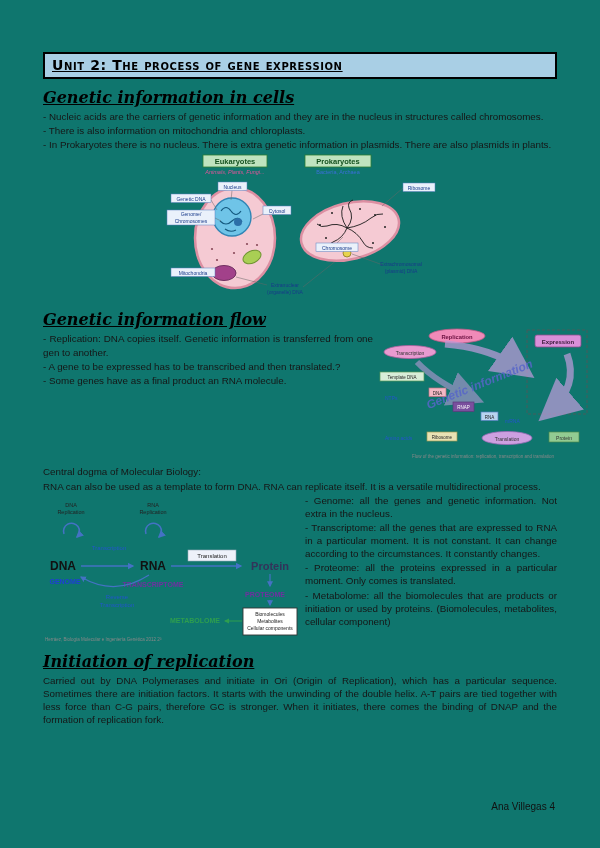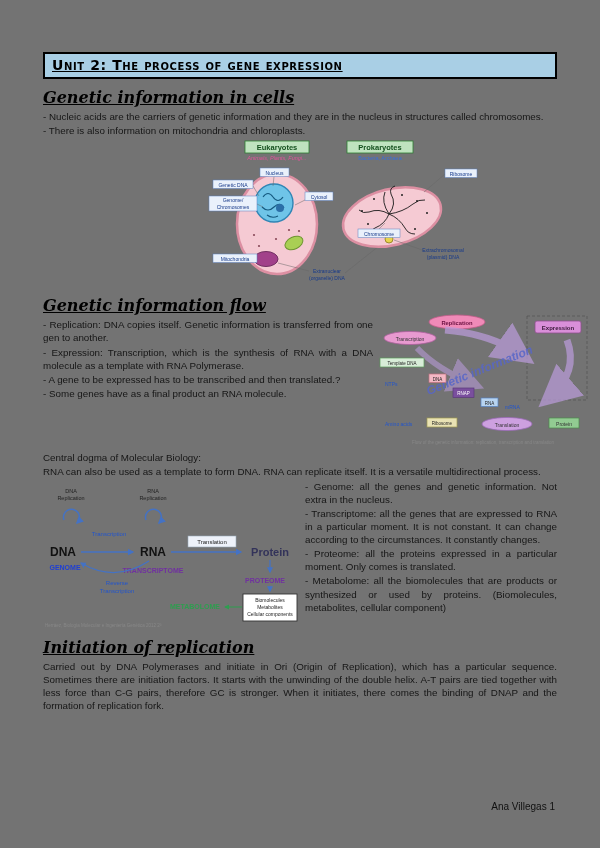--- a/index.html
+++ b/index.html
@@ -1,26 +1,26 @@
 <!DOCTYPE html>
 <html><head>
 <meta charset="utf-8">
 <style>
   html,body{margin:0;padding:0;}
   body{width:600px;height:848px;background:#ffffff;}
-  .page{position:relative;width:600px;height:848px;background:#737373;overflow:hidden;
+  .page{position:relative;width:600px;height:848px;background:#0f766e;overflow:hidden;
         font-family:"Liberation Sans",sans-serif;font-size:9.8px;color:#161616;}
   .content{padding:52px 43px 0 43px;}
   .banner{background:#a9cfe5;border:2px solid #000;padding:3px 7px 4px;margin-bottom:9px;}
   .banner-text{font-family:"DejaVu Sans",sans-serif;font-weight:bold;font-size:14px;
                letter-spacing:.6px;text-decoration:underline;font-variant:small-caps;color:#000;}
   .heading{font-family:"DejaVu Serif",serif;font-style:italic;font-weight:bold;font-size:16px;
            text-decoration:underline;margin:7px 0 3px;color:#000;}
   p.body{text-align:justify;line-height:1.34;margin:0 0 1px 0;}
-  .fig-center{text-align:right;margin:2px 0;}
+  .fig-center{text-align:center;margin:2px 0;}
   .row{display:flex;align-items:flex-start;}
   .flow-text{width:330px;flex:none;}
   .flow-fig{flex:none;margin-left:4px;margin-top:-4px;}
   .dogma-intro{margin-top:8px;}
   .dogma-fig{width:258px;flex:none;margin-top:4px;}
   .dogma-text{flex:1;padding-left:4px;}
   .footer{position:absolute;right:45px;bottom:36px;font-size:10px;color:#111;}
 
   
   svg text{font-family:"Liberation Sans",sans-serif;}
@@ -63,20 +63,21 @@
 <div class="page">
   <div class="content">
 
     <div class="banner">
       <span class="banner-text">Unit 2: The process of gene expression</span>
     </div>
 
     <h2 class="heading">Genetic information in cells</h2>
     <p class="body">- Nucleic acids are the carriers of genetic information and they are in the nucleus in structures called chromosomes.</p>
     <p class="body">- There is also information on mitochondria and chloroplasts.</p>
+    <p class="body">- In Prokaryotes there is no nucleus. There is extra genetic information in plasmids. There are also plasmids in plants.</p>
 
     <div class="fig-center">
       <svg width="430" height="148" viewBox="0 0 430 148">
 
         <rect class="glabel" x="118" y="2" width="64" height="12"></rect>
         <text class="t7g" x="150" y="11" text-anchor="middle">Eukaryotes</text>
         <text class="t5pink" x="150" y="21" text-anchor="middle">Animals, Plants, Fungi...</text>
 
         <ellipse cx="150" cy="85" rx="40" ry="50" fill="#f5cad3" stroke="#dc8fa2" stroke-width="2.5"></ellipse>
         <circle cx="147" cy="64" r="19" fill="#6fc4e8" stroke="#2f85b5" stroke-width="1.4"></circle>
@@ -153,21 +154,20 @@
         <text class="t5b" x="252" y="96.5" text-anchor="middle">Chromosome</text>
         <text class="t5b" x="316" y="113" text-anchor="middle">Extrachromosomal</text>
         <text class="t5b" x="316" y="120" text-anchor="middle">(plasmid) DNA</text>
       </svg>
     </div>
 
     <h2 class="heading">Genetic information flow</h2>
     <div class="row">
       <div class="flow-text">
         <p class="body">- Replication: DNA copies itself. Genetic information is transferred from one gen to another.</p>
-        <p class="body">- Expression: Transcription, which is the synthesis of RNA with a DNA molecule as a template with RNA Polymerase.</p>
         <p class="body">- A gene to be expressed has to be transcribed and then translated.?</p>
         <p class="body">- Some genes have as a final product an RNA molecule.</p>
       </div>
       <div class="flow-fig">
         <svg width="212" height="135" viewBox="0 0 212 135">
           <defs>
             <marker id="ahp" markerWidth="8" markerHeight="8" refX="4" refY="3" orient="auto">
                 <path d="M0,0 L6,3 L0,6 Z" fill="#b79ad6"></path>
               </marker>
           </defs>
@@ -258,22 +258,22 @@
           <text class="t5d" x="227" y="131.5" text-anchor="middle">Cellular components</text>
           <line x1="199" y1="123" x2="182" y2="123" stroke="#2e9e4f" stroke-width="1" marker-end="url(#ahg)"></line>
           <text class="tome green" x="152" y="125" text-anchor="middle">METABOLOME</text>
           <text class="t4c" x="2" y="143">Herráez, Biología Molecular e Ingeniería Genética 2012 2ª</text>
         </svg>
       </div>
       <div class="dogma-text">
         <p class="body">- Genome: all the genes and genetic information. Not extra in the nucleus.</p>
         <p class="body">- Transcriptome: all the genes that are expressed to RNA in a particular moment. It is not constant. It can change according to the circumstances. It constantly changes.</p>
         <p class="body">- Proteome: all the proteins expressed in a particular moment. Only comes is translated.</p>
-        <p class="body">- Metabolome: all the biomolecules that are products or synthesized or used by proteins. (Biomolecules, metabolites, cellular component)</p>
+        <p class="body">- Metabolome: all the biomolecules that are products or initiation or used by proteins. (Biomolecules, metabolites, cellular component)</p>
       </div>
     </div>
 
     <h2 class="heading">Initiation of replication</h2>
     <p class="body">Carried out by DNA Polymerases and initiate in Ori (Origin of Replication), which has a particular sequence. Sometimes there are initiation factors. It starts with the unwinding of the double helix. A-T pairs are tied together with less force than C-G pairs, therefore GC is stronger. When it initiates, there comes the binding of DNAP and the formation of replication fork.</p>
 
   </div>
-  <div class="footer">Ana Villegas 1</div>
+  <div class="footer">Ana Villegas 4</div>
 </div>
 
 </body></html>

